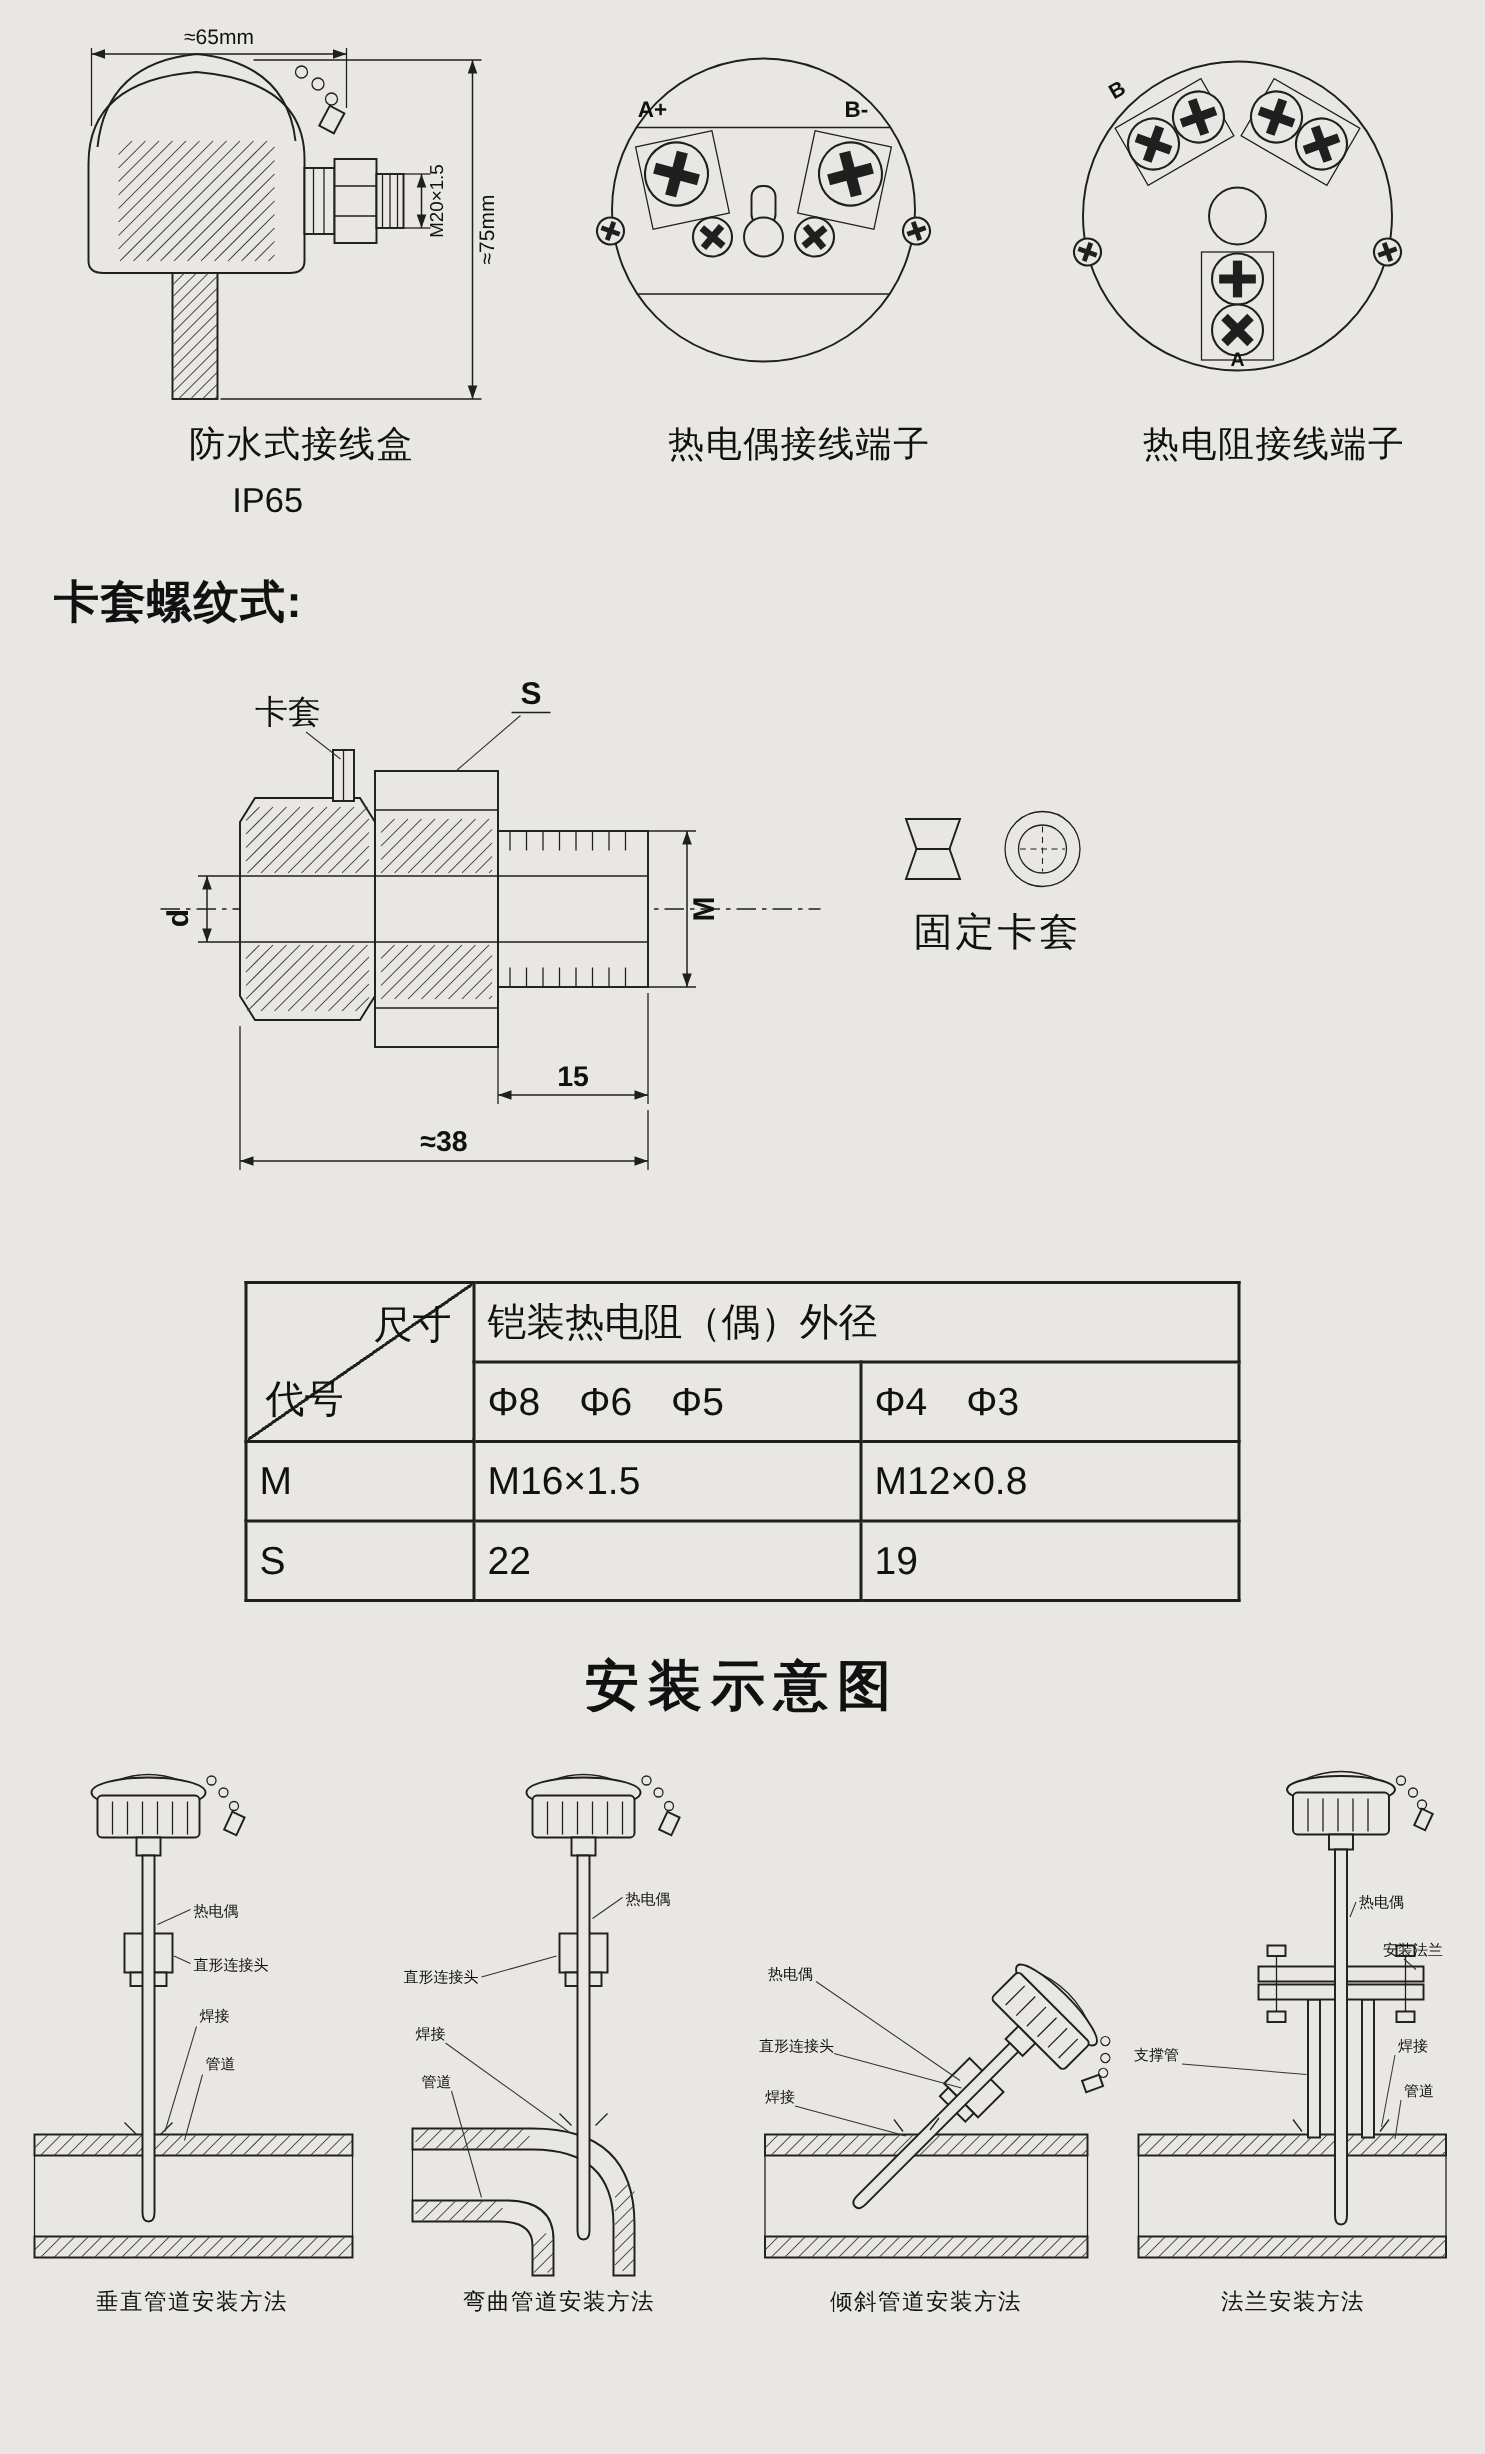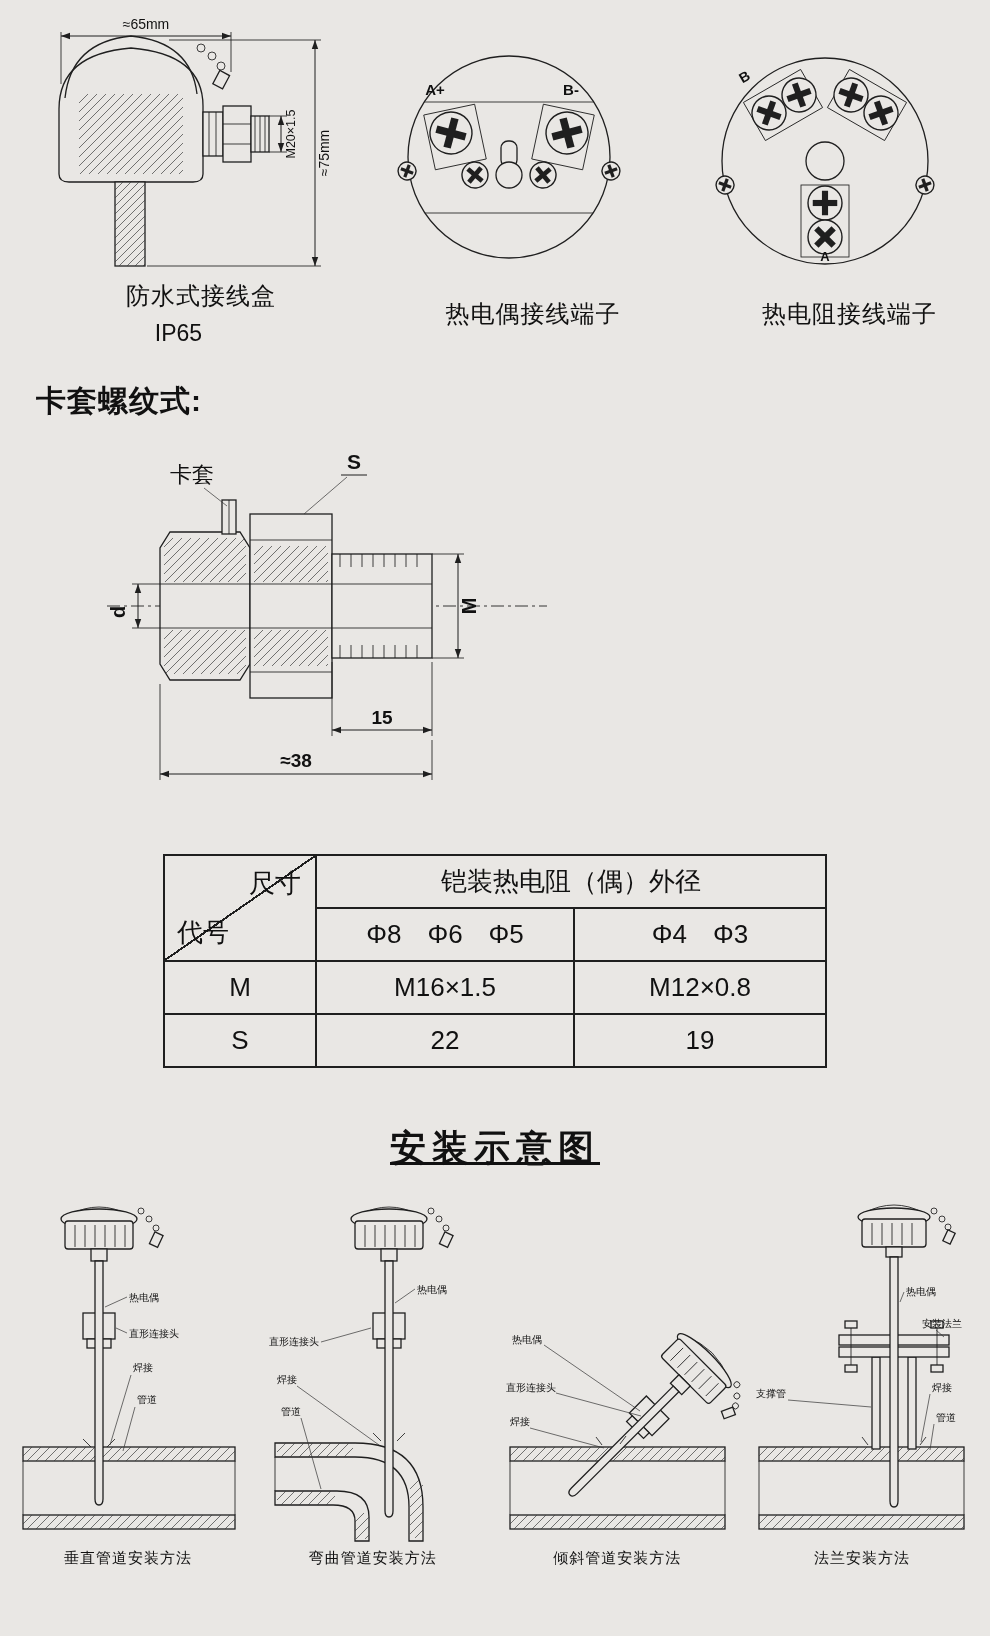--- a/index.html
+++ b/index.html
@@ -20,47 +20,47 @@
   .fillW  { fill:#e9e7e4; stroke:#1f1f1f; stroke-width:1.3; }
   .hatch line { stroke:#3c3c3c; stroke-width:0.7; }
   .screw-outline { fill:#e9e7e4; stroke:#1f1f1f; stroke-width:1.4; }
   .screw-cross   { stroke:#1f1f1f; }
   .arrowhead { fill:#1f1f1f; stroke:none; }
   .leader { stroke:#333; stroke-width:0.7; fill:none; }
   .lbl { font-size:10px; }
   .crossdash { stroke:#1f1f1f; stroke-width:0.7; stroke-dasharray:4 3; fill:none; }
 
   .top-row { display:flex; justify-content:center; gap:14px; padding:14px 10px 0 10px; }
-  .fig { display:flex; flex-direction:column; align-items:center;justify-content:center; }
+  .fig { display:flex; flex-direction:column; align-items:center; }
   .fig-canvas { height:262px; display:flex; align-items:center; }
   .fig-caption { font-size:24px; margin-top:4px; letter-spacing:1px;margin-left:45px; }
   .fig-subcaption { font-size:23px; margin-top:8px; }
 
   .section-title { font-size:30px; font-weight:bold; margin:34px 0 0 36px; letter-spacing:1px; }
 
   .ferrule-row { display:flex; margin-top:14px; padding-left:92px; }
   .ferrule-side { margin-left:28px; padding-top:98px; display:flex; flex-direction:column; gap:30px; }
   .ferrule-type { display:flex; flex-direction:column; align-items:center; }
   .ferrule-label { font-size:26px; margin-top:6px; letter-spacing:2px; }
 
   table.spec { border-collapse:collapse; margin:46px auto 0 auto; }
   table.spec td {
-    border:2px solid #1f1f1f; text-align:center; vertical-align:middle;
+    border:2px solid #1f1f1f; text-align:left; vertical-align:middle;
     font-size:26px; height:53px; padding:0 8px;
   }
   td.diag-cell {
     position:relative; padding:0;
     background:linear-gradient(to bottom right,
       transparent calc(50% - 1px), #1f1f1f calc(50% - 1px),
       #1f1f1f calc(50% + 1px), transparent calc(50% + 1px));
   }
   .diag-top    { position:absolute; top:10px; right:14px; font-size:26px; }
   .diag-bottom { position:absolute; bottom:10px; left:12px; font-size:26px; }
 
-  .install-title { text-align:center; font-size:36px; font-weight:bold; letter-spacing:6px; margin-top:56px;text-decoration:underline; }
+  .install-title { text-align:center; font-size:36px; font-weight:bold; letter-spacing:6px; margin-top:32px; }
   .install-row { display:flex; justify-content:space-between; padding:0 8px; margin-top:22px; }
   .install-fig { width:240px; display:flex; flex-direction:column; align-items:center; }
   .install-caption { font-size:15px; margin-top:4px; letter-spacing:1px; }
 </style>
 </head>
 <body>
 
 <div class="top-row">
 
   <div class="fig" style="width:336px">
@@ -426,20 +426,31 @@
       <line class="dim" x1="68" y1="338" x2="340" y2="338"></line>
       <g>
           <polygon points="68,338 77,334.8 77,341.2" class="arrowhead"></polygon>
           <polygon points="340,338 331,334.8 331,341.2" class="arrowhead"></polygon>
         </g>
       <text x="204" y="331" font-size="19" font-weight="bold" text-anchor="middle">≈38</text>
     </g>
   </svg>
 
   <div class="ferrule-side">
+    <div class="ferrule-type">
+      <svg width="150" height="64" viewBox="0 0 150 64">
+        <polygon class="tline" points="14,12 50,12 43,32 21,32"></polygon>
+        <polygon class="tline" points="21,32 43,32 50,52 14,52"></polygon>
+        <circle class="thin" cx="105" cy="32" r="25"></circle>
+        <circle class="thin" cx="105" cy="32" r="16"></circle>
+        <line class="crossdash" x1="90" y1="32" x2="120" y2="32"></line>
+        <line class="crossdash" x1="105" y1="17" x2="105" y2="47"></line>
+      </svg>
+      <div class="ferrule-label">固定卡套</div>
+    </div>
   </div>
 </div>
 
 <table class="spec">
   <colgroup>
       <col style="width:152px">
       <col style="width:258px">
       <col style="width:252px">
     </colgroup>
   <tbody>

